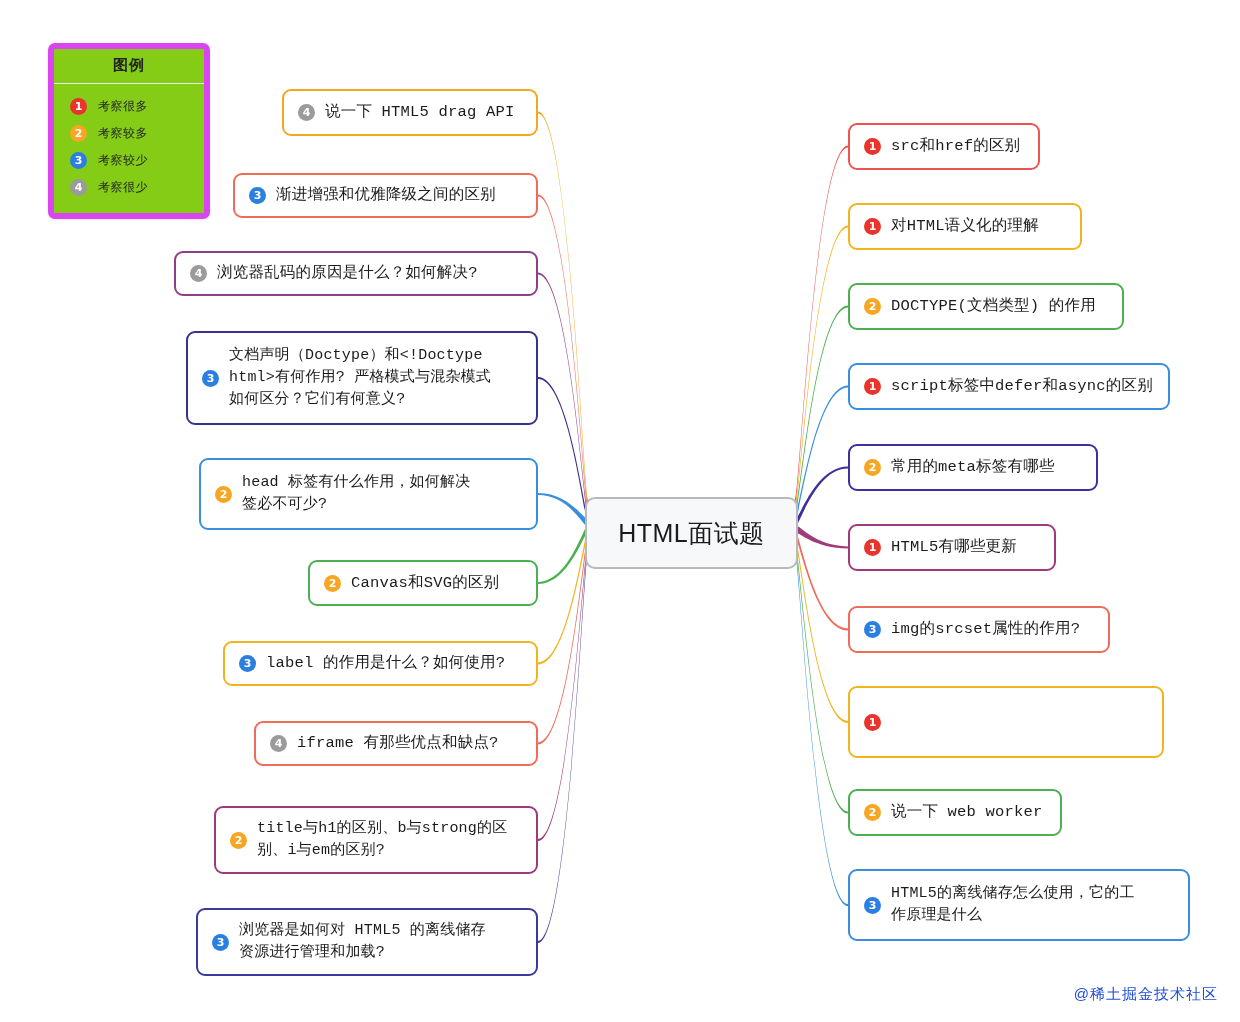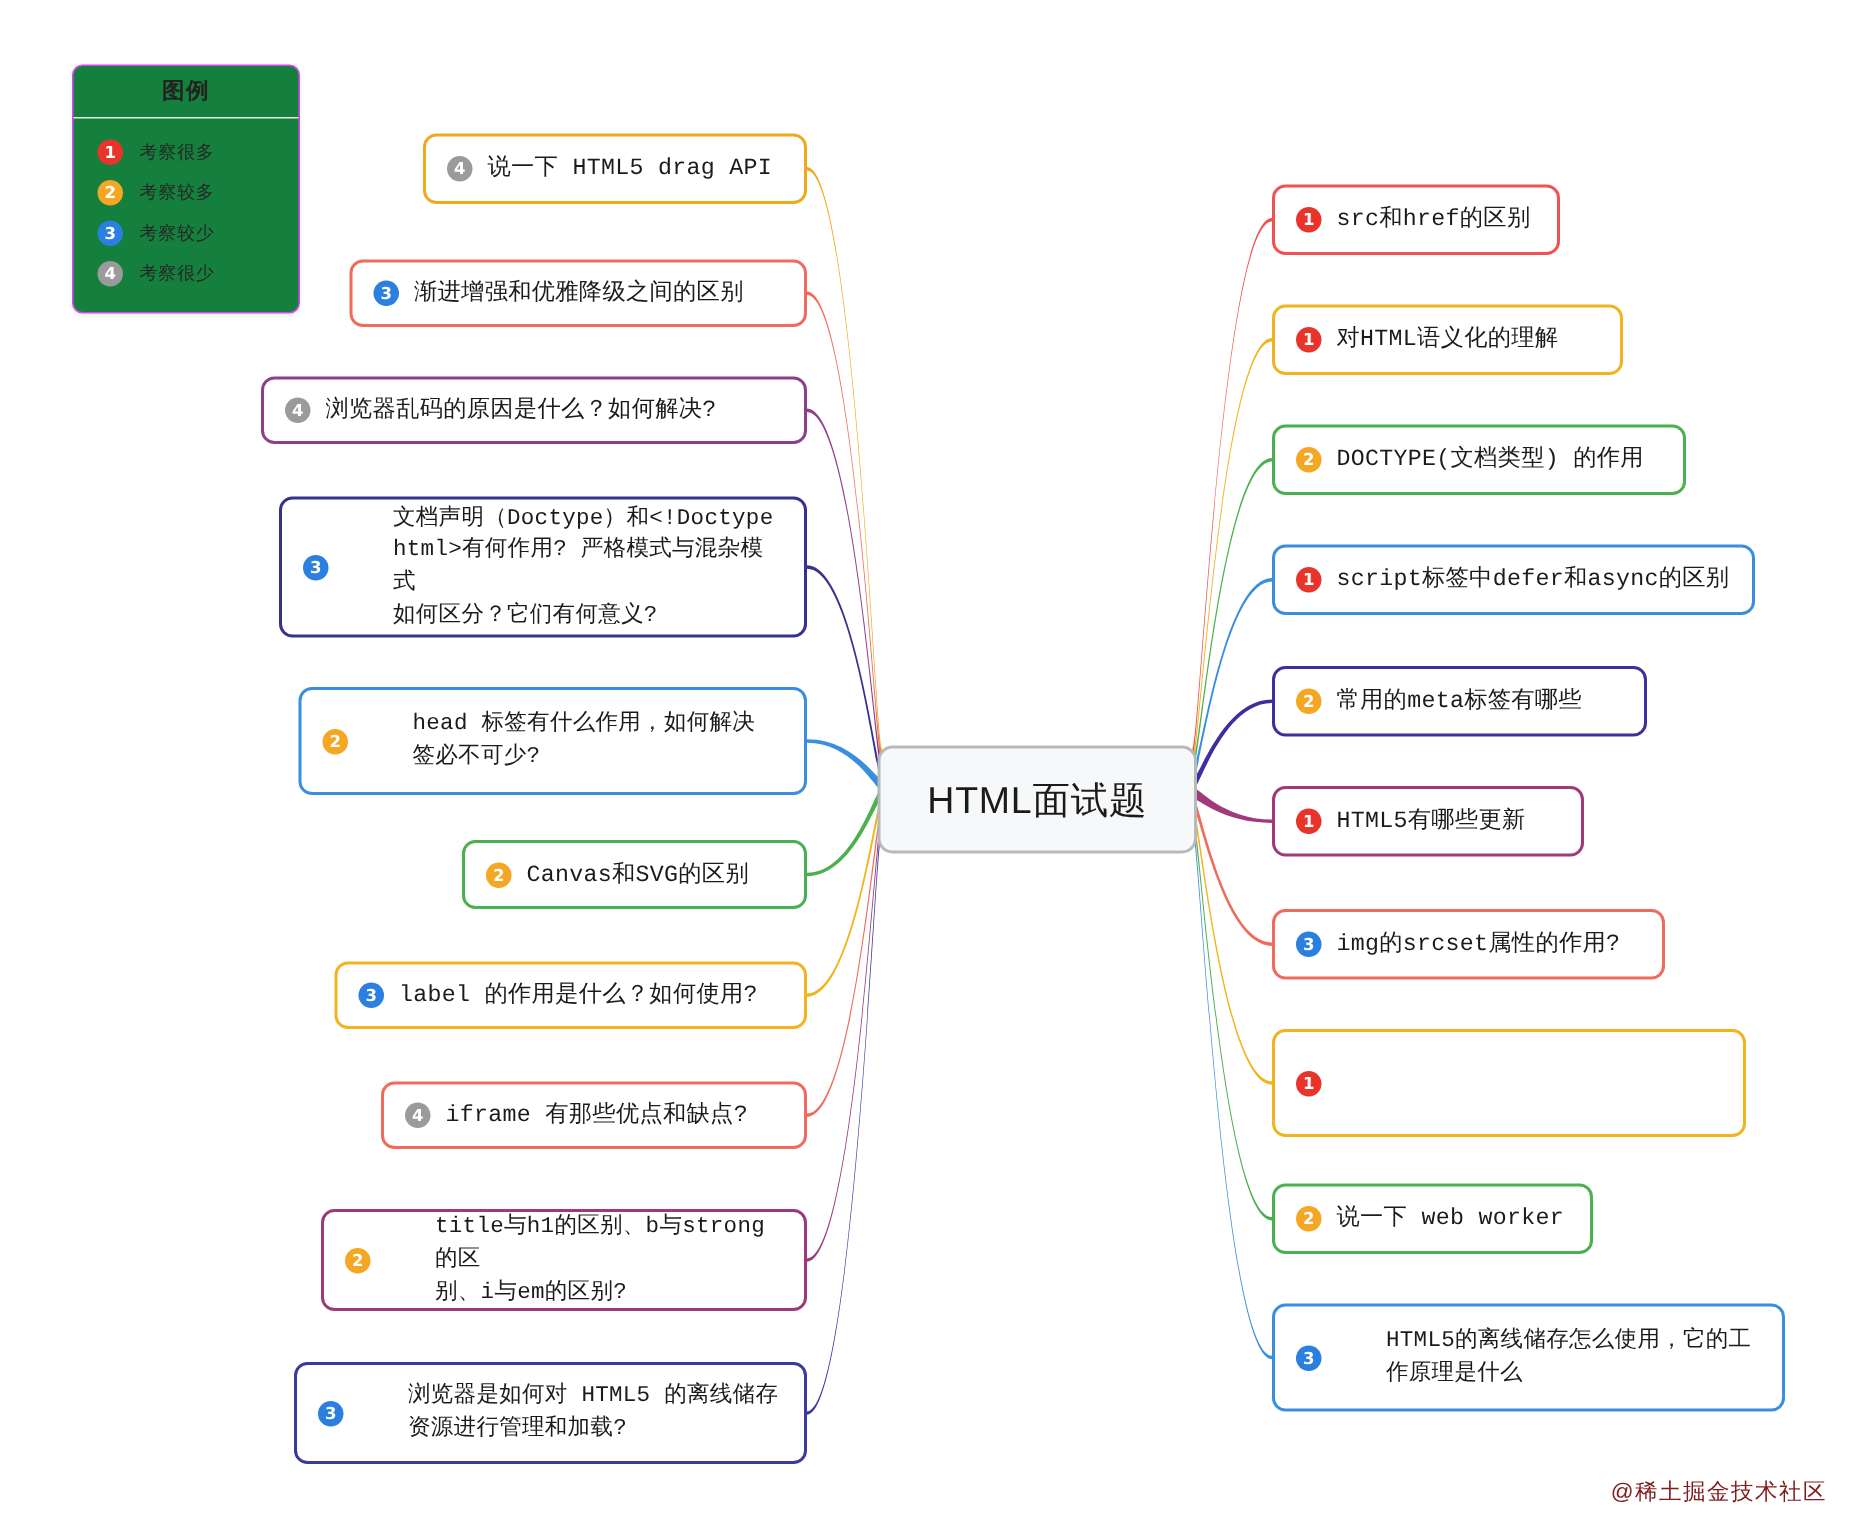--- a/index.html
+++ b/index.html
@@ -7,21 +7,21 @@
     width:1240px;height:1022px;position:relative;overflow:hidden;
     font-family:"Liberation Sans","DejaVu Sans",sans-serif;
     -webkit-font-smoothing:antialiased;
   }
   #stage{position:absolute;inset:0;}
   svg#wires{position:absolute;left:0;top:0;width:1240px;height:1022px;pointer-events:none;}
 
   
   .legend{
     position:absolute;left:48px;top:43px;width:150px;
-    background:#15803d;border:1px solid #d946ef;border-radius:7px;
+    background:#84cc16;border:6px solid #d946ef;border-radius:7px;
     box-shadow:0 1px 3px rgba(0,0,0,.10);
   }
   .legend-title{
     text-align:center;font-size:15px;color:#222;font-weight:700;
     padding:7px 0 8px;border-bottom:1px solid #e9ebee;letter-spacing:1px;
   }
   .legend-body{padding:9px 0 12px 0;}
   .legend-row{display:flex;align-items:center;gap:11px;padding:5px 0 5px 16px;}
   .legend-row .lbl{font-size:12px;color:#262626;letter-spacing:.5px;}
 
@@ -42,35 +42,35 @@
     position:absolute;box-sizing:border-box;
     background:#fff;border:2.4px solid #ccc;border-radius:9px;
     display:flex;align-items:center;gap:10px;
     padding:9px 14px;
   }
   .node .txt{
     font-size:15.5px;color:#1b1b1b;line-height:1.45;letter-spacing:.2px;
     white-space:pre-line;
     font-family:Liberation Mono, monospace;
   }
-  .node.tight .txt{font-size:15px;margin-left:33px;}
+  .node.tight .txt{font-size:15px;}
 
   
   .center-node{
     position:absolute;left:585px;top:497px;width:213px;height:72px;
     box-sizing:border-box;background:#f7f8f9;
     border:2px solid #b7babd;border-radius:10px;
     display:flex;align-items:center;justify-content:center;
     z-index:5;
   }
   .center-node .txt{font-size:25px;color:#1b1b1b;letter-spacing:.5px;}
 
   .watermark{
     position:absolute;right:22px;bottom:18px;
-    font-size:15px;color:#7f1d1d;letter-spacing:1px;
+    font-size:15px;color:#1d4ed8;letter-spacing:1px;
   }
 </style>
 </head>
 <body>
 
 <div id="stage">
 
   <svg id="wires" viewBox="0 0 1240 1022" xmlns="http://www.w3.org/2000/svg">
       <path d="M 538 111.4 C 569 111.4, 584 498.85, 588 498.85 L 588 506.35 C 584 506.35, 569 113.6, 538 113.6 Z" fill="#f0a81e"></path>
       <path d="M 538 194.4 C 569 194.4, 584 504.05, 588 504.05 L 588 511.55 C 584 511.55, 569 196.6, 538 196.6 Z" fill="#ef6b5a"></path>

